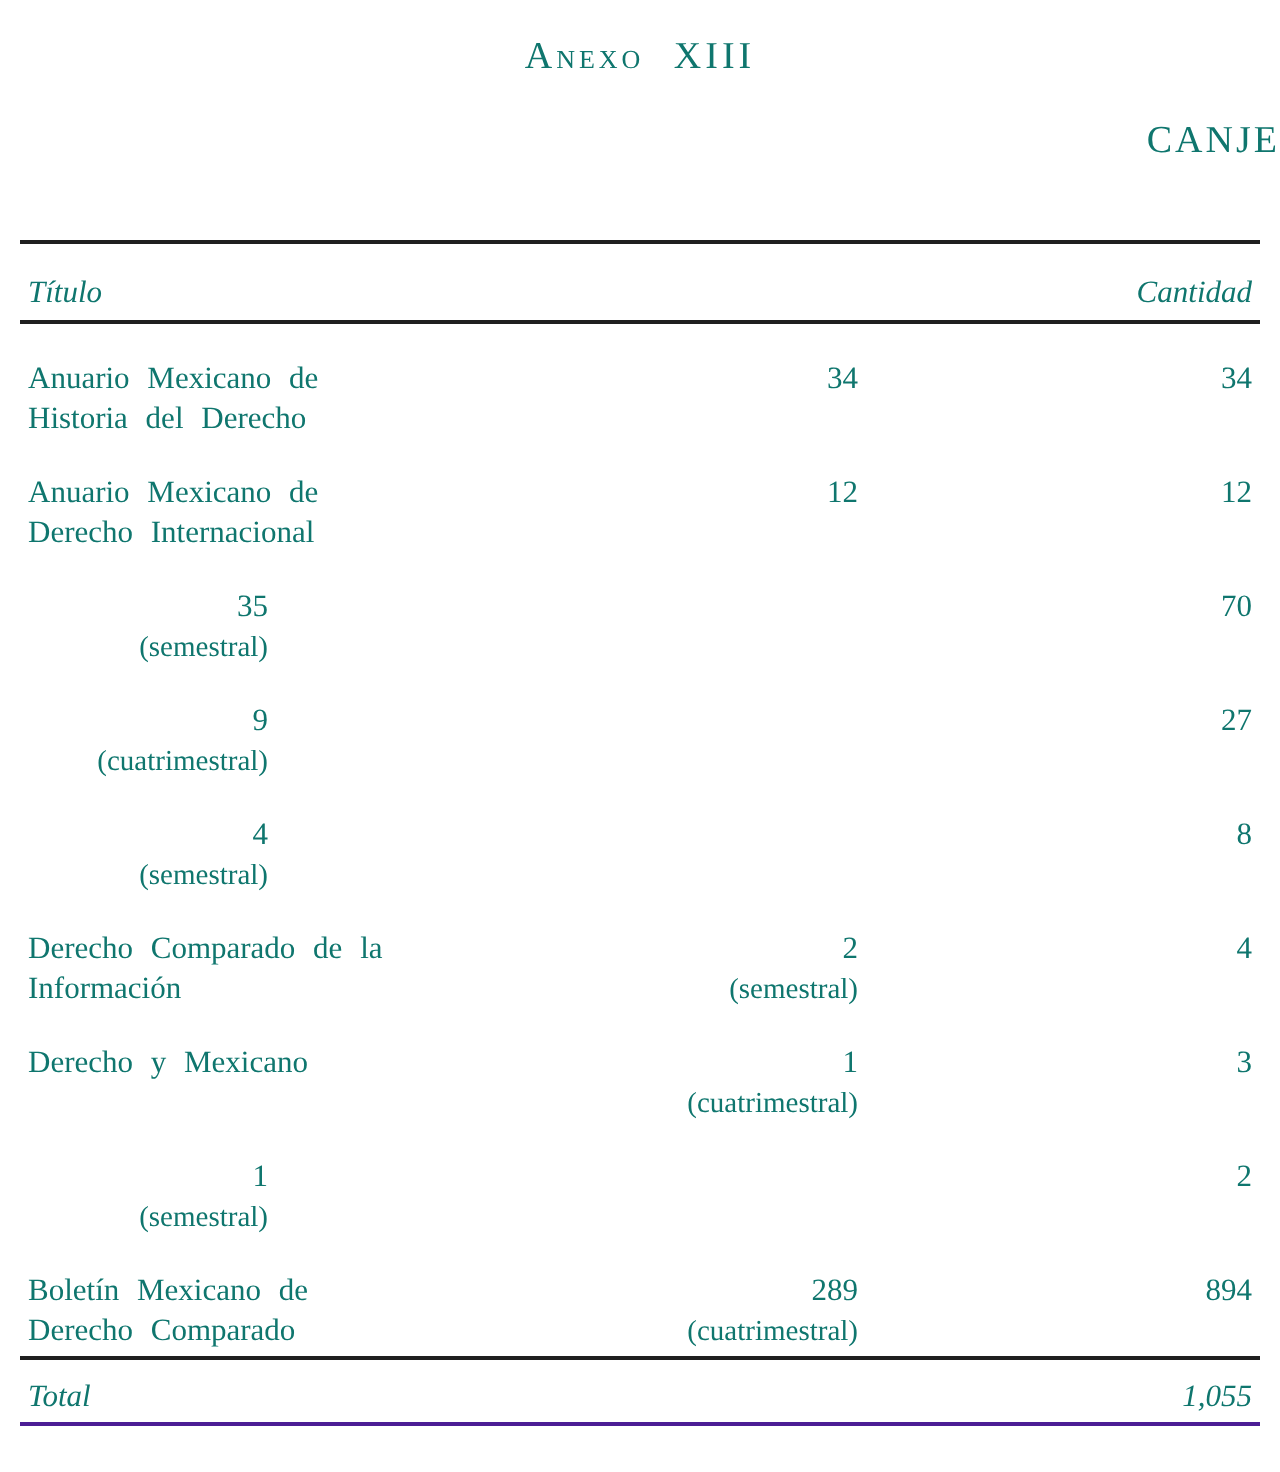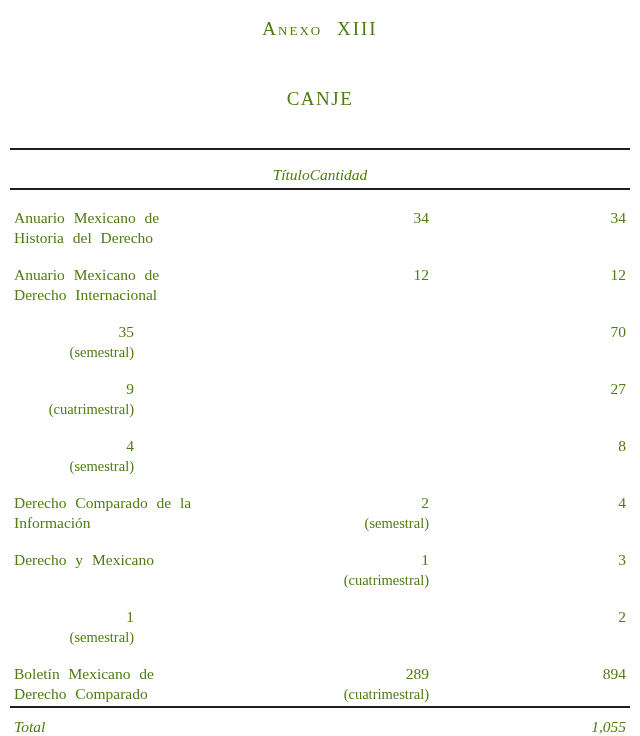--- a/index.html
+++ b/index.html
@@ -5,47 +5,47 @@
   html, body {
     margin: 0;
     padding: 0;
     background: #ffffff;
   }
   .page {
     position: relative;
     width: 640px;
     height: 736px;
     background: #ffffff;
-    color: #4d7c0f;
+    color: #0f766e;
     font-family: "Liberation Serif", "DejaVu Serif", serif;
     overflow: hidden;
   }
   .annex-title {
     text-align: center;
     padding-top: 17px;
     font-size: 19px;
     font-variant: small-caps;
     letter-spacing: 2px;
     word-spacing: 8px;
     line-height: 24px;
   }
   .section-title {
-    text-align: center;
-    margin-top: 46px;
+    text-align: right;
+    margin-top: 18px;
     font-size: 19px;
     letter-spacing: 1.5px;
     line-height: 24px;
   }
   .table {
     margin: 37px 10px 0 10px;
     border-top: 2px solid #1f1f1f;
   }
   .thead {
     display: flex;
-    justify-content: center;
+    justify-content: space-between;
     padding: 15px 4px 3px 4px;
     font-style: italic;
     font-size: 15.5px;
     line-height: 20px;
     border-bottom: 2px solid #1f1f1f;
   }
   .rows {
     padding: 18px 4px 0 4px;
   }
   .row {

